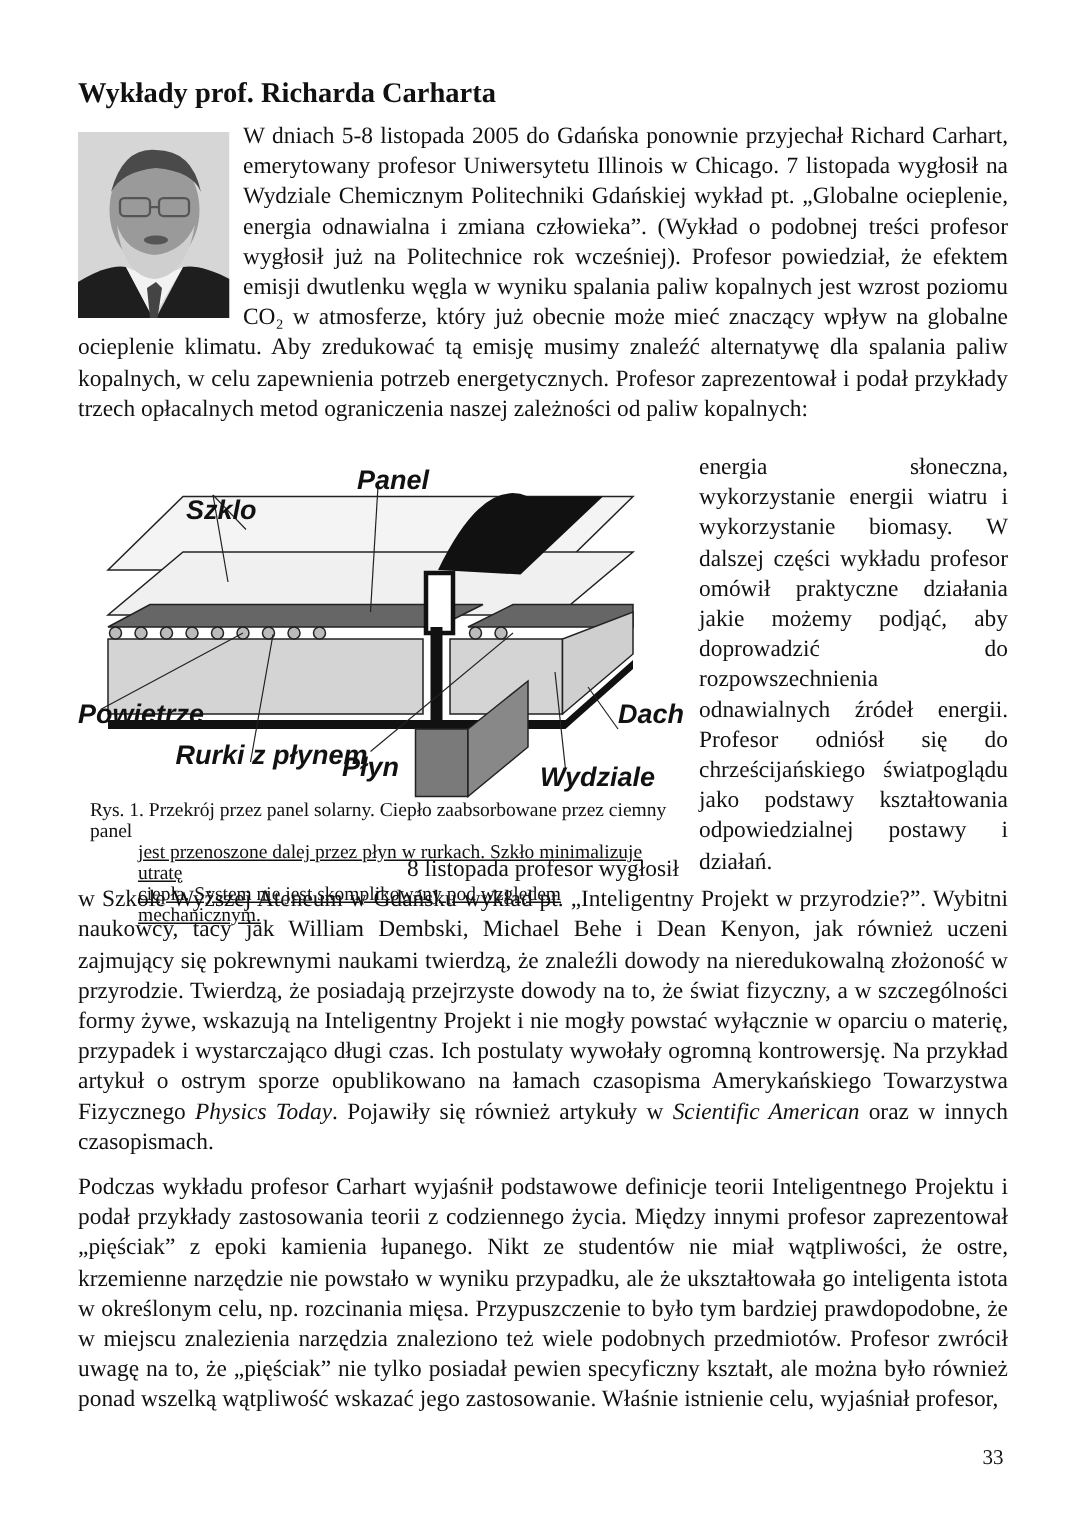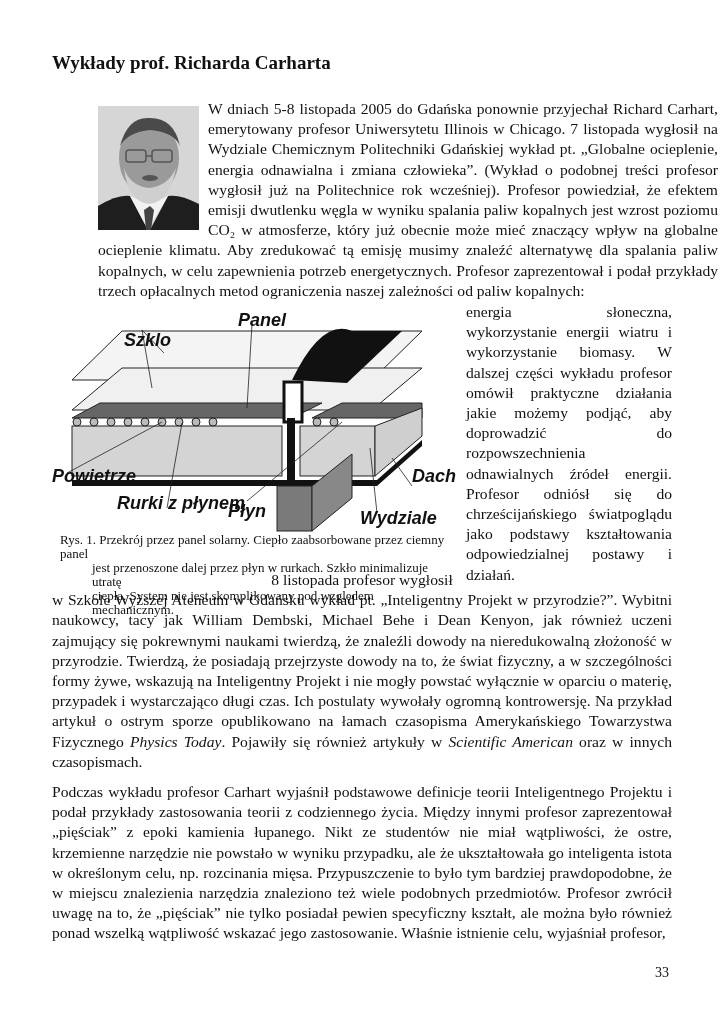--- a/index.html
+++ b/index.html
@@ -1,27 +1,27 @@
 <!DOCTYPE html>
 <html><head>
 <meta charset="utf-8">
 <style>
   html, body { margin: 0; padding: 0; background: #ffffff; }
   body { width: 724px; height: 1024px; position: relative; overflow: hidden;
          font-family: "Liberation Serif", serif; color: #111; }
   .title { position: absolute; left: 52px; top: 52px; font-size: 19px; font-weight: bold;
            font-family: "Liberation Serif", serif; margin: 0; text-align: right; }
   .para { font-size: 15.6px; line-height: 20.2px; text-align: justify; margin: 0; }
-  .block1 { position: absolute; left: 52px; top: 99px; width: 620px; margin-left: 46px; }
+  .block1 { position: absolute; left: 52px; top: 81px; width: 620px; }
   .float-photo { float: left; width: 110px; height: 128px; }
   .figure { position: absolute; left: 52px; top: 308px; width: 405px; }
   .fig-img { position: relative; width: 405px; height: 225px; }
   .caption { font-size: 13px; line-height: 14px; margin: 0; padding-left: 8px;
              text-indent: 0; }
-  .caption .indent { padding-left: 32px; display: block; }
+  .caption .indent { padding-left: 32px; display: block; text-decoration: underline; }
   .rightcol { position: absolute; left: 466px; top: 302px; width: 206px; }
   .block2 { position: absolute; left: 52px; top: 570px; width: 620px; }
   .block3 { position: absolute; left: 52px; top: 782px; width: 620px; }
   .pagenum { position: absolute; left: 655px; top: 965px; font-size: 14px; }
   .lbl { position: absolute; font-family: "Liberation Sans", sans-serif; font-weight: bold; font-size: 18px; color: #111; font-style: italic; }
   i { font-style: italic; }
 </style>
 </head>
 <body>
 

